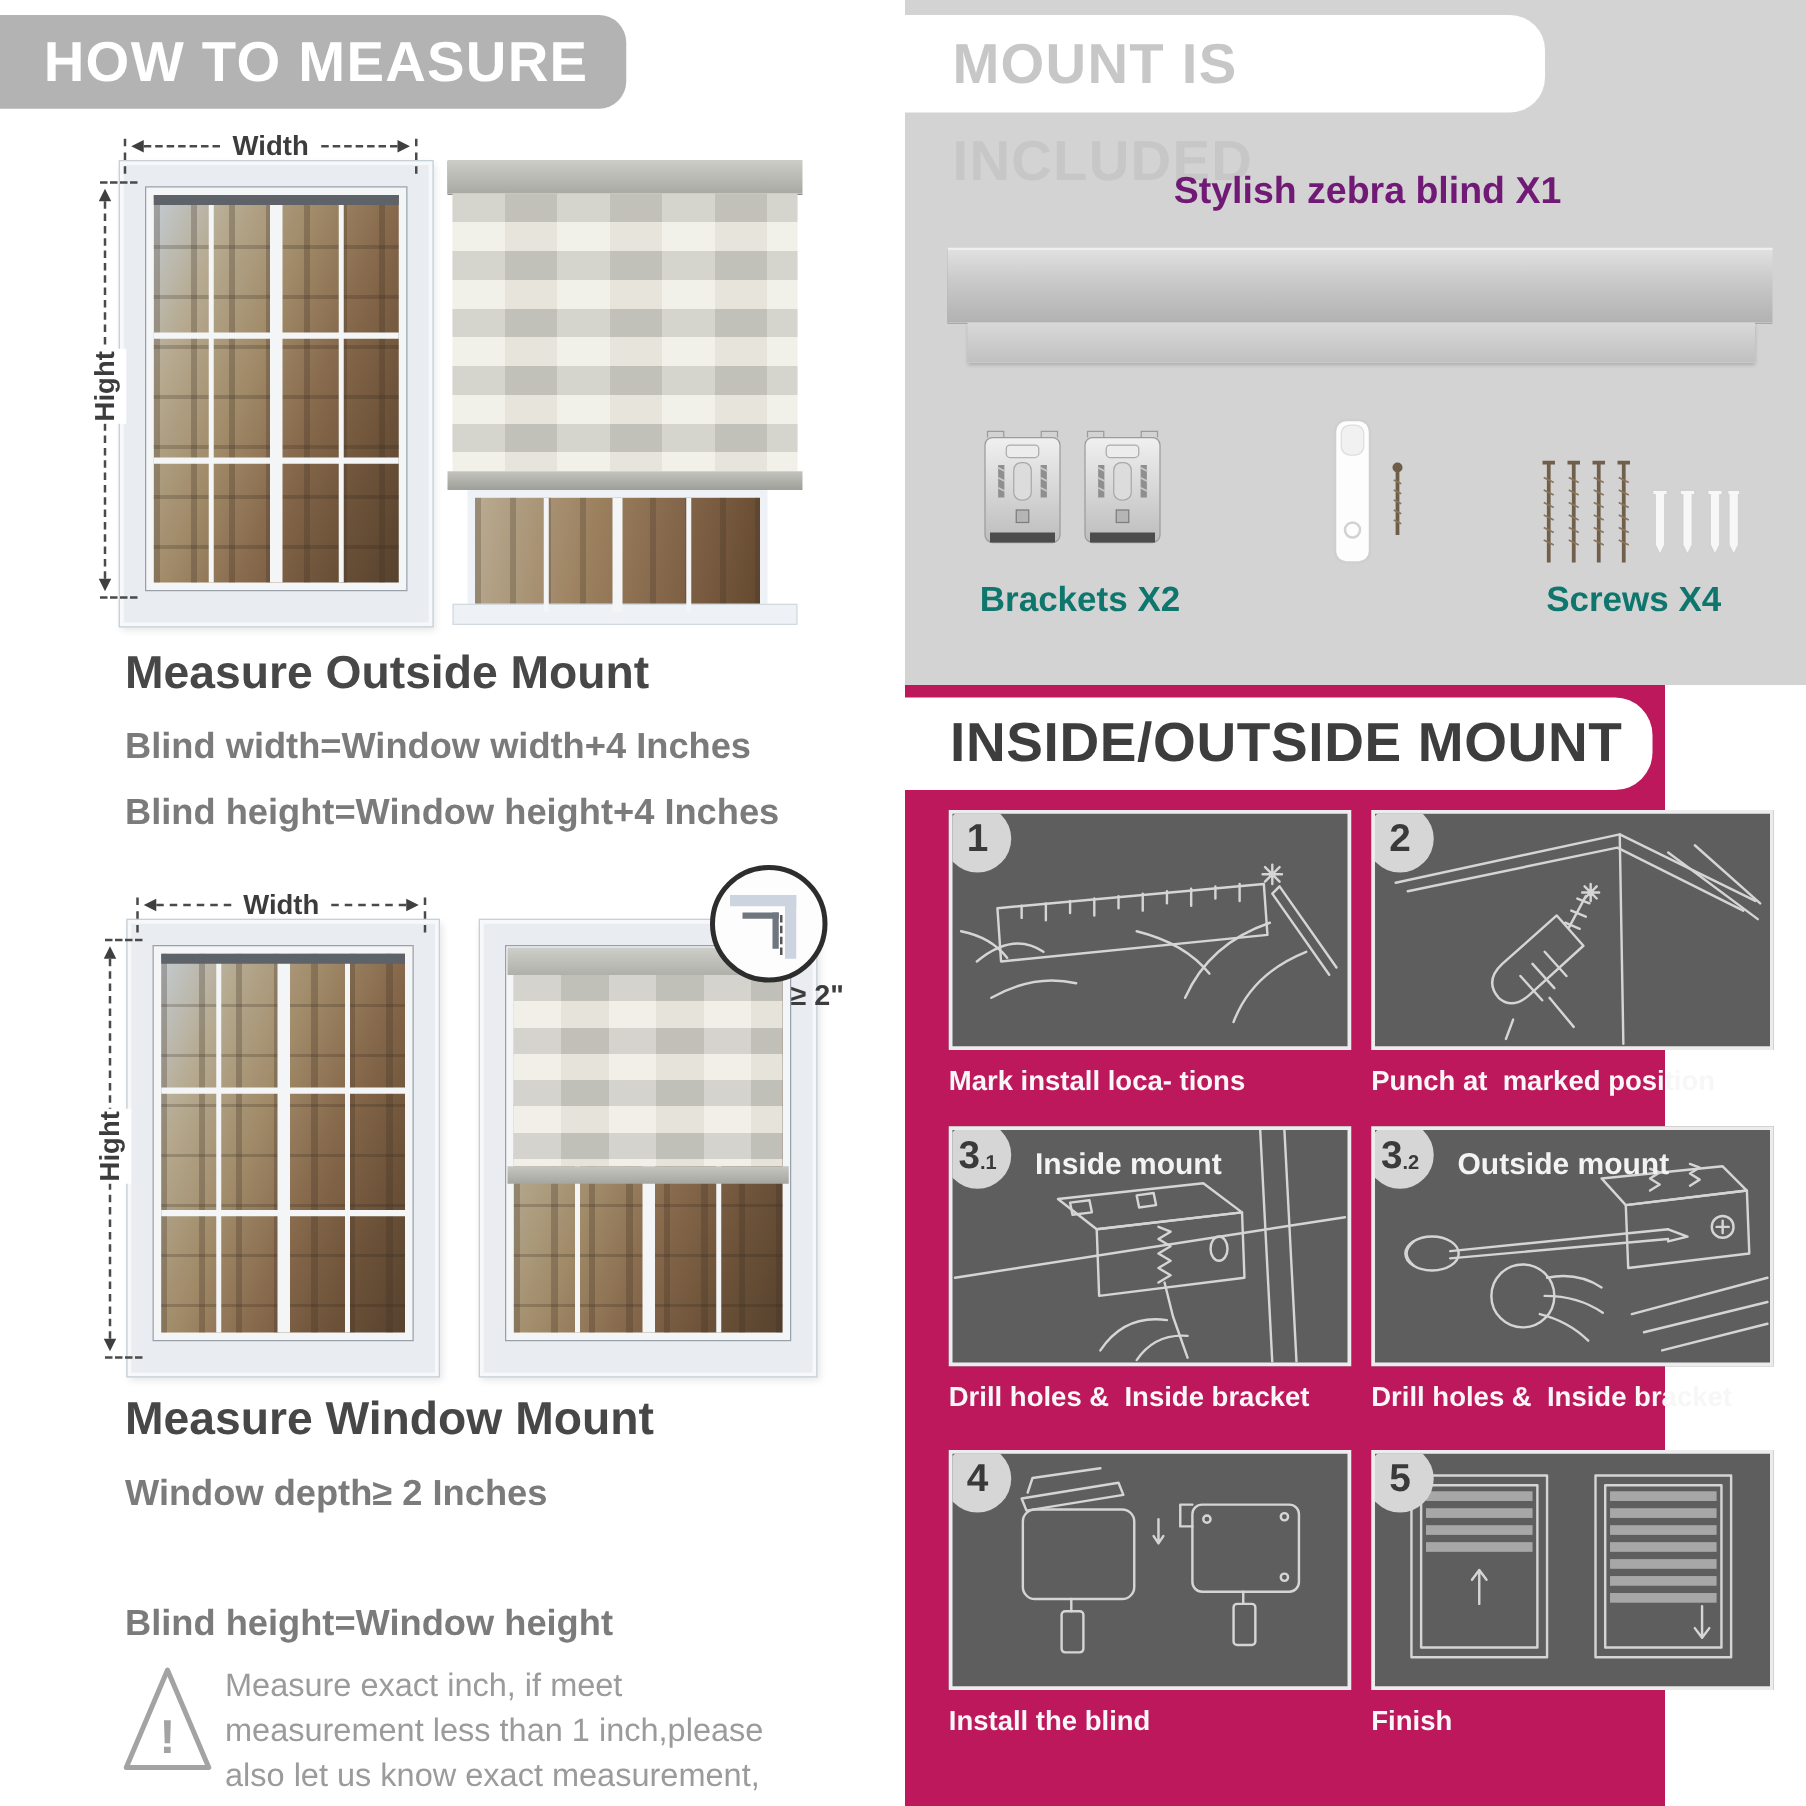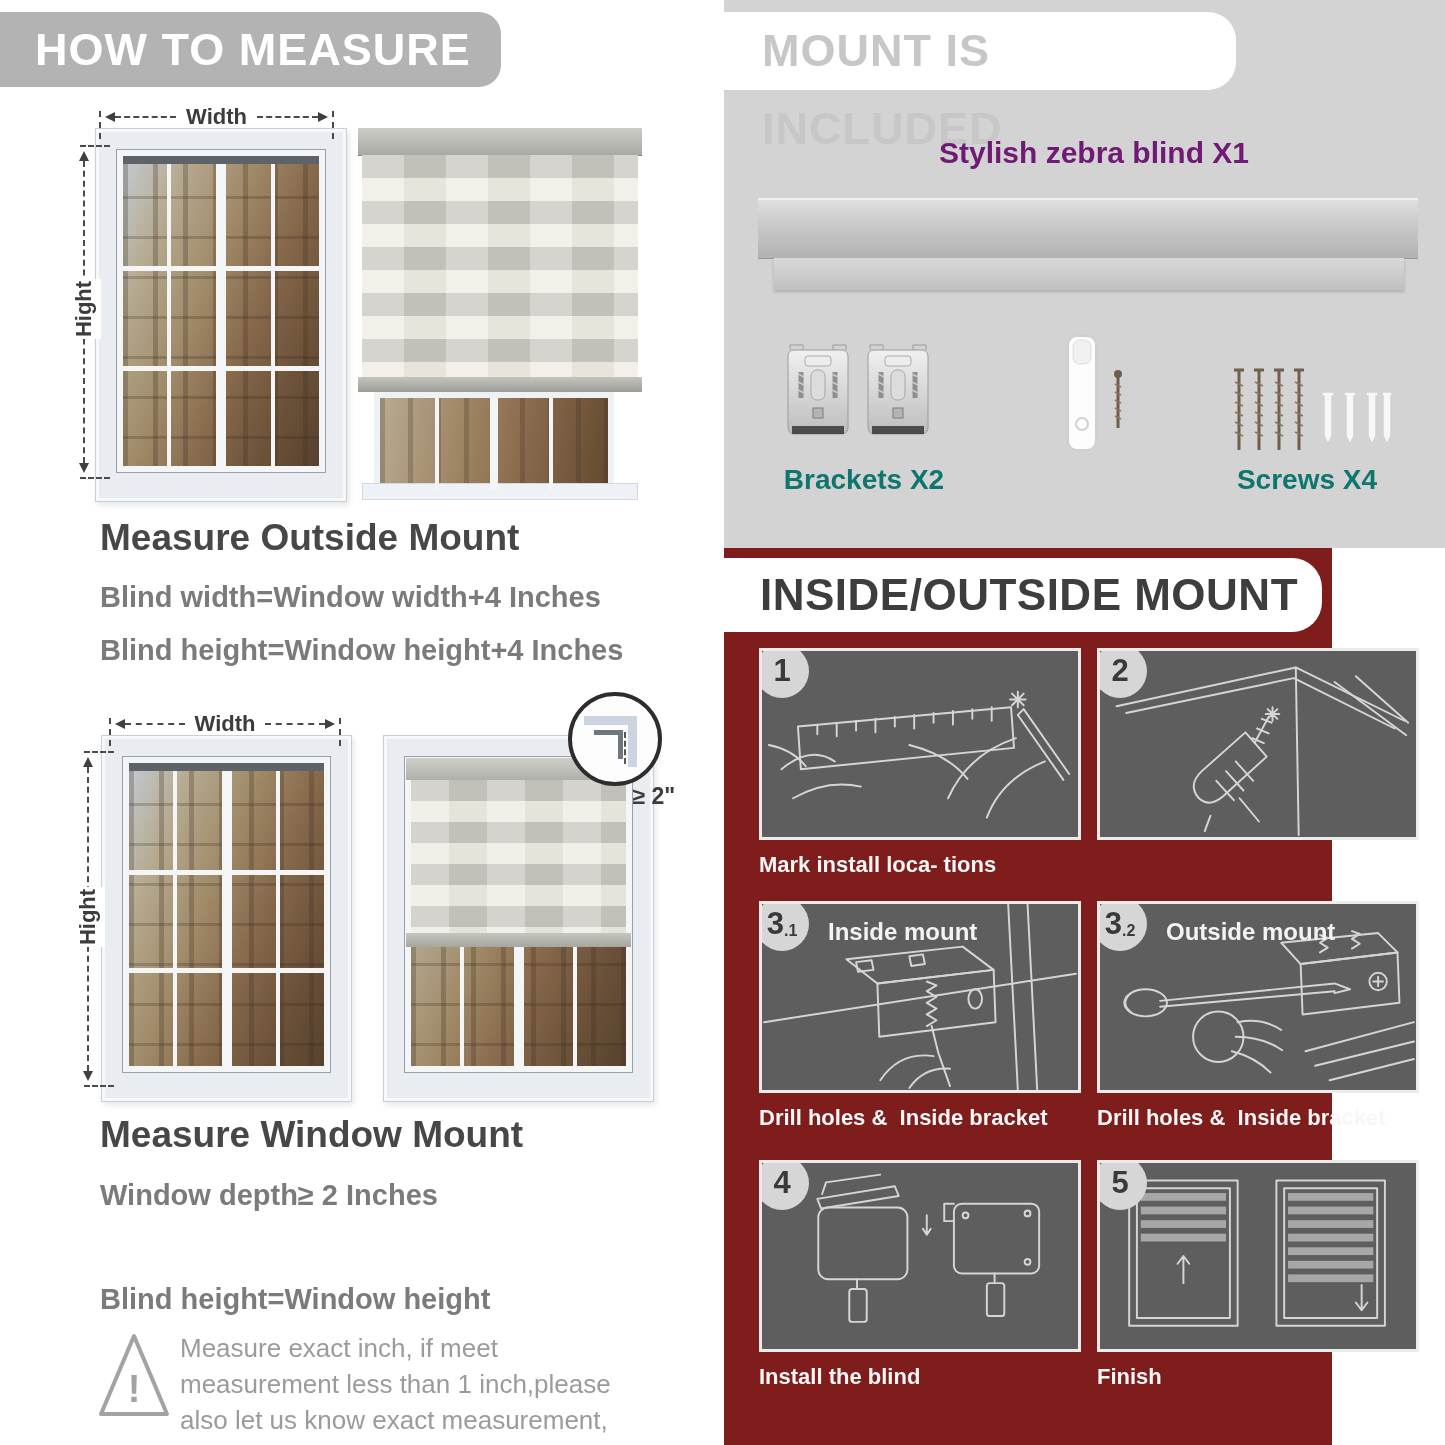--- a/index.html
+++ b/index.html
@@ -88,21 +88,21 @@
   .blind-label{position:absolute;left:180px;top:136px;width:380px;text-align:center;
                font-size:30px;font-weight:bold;color:#701a75;}
   .rail1{position:absolute;left:34px;top:198px;width:660px;height:60px;
          background:linear-gradient(180deg,#e2e2e2 0%,#c9c9c9 45%,#b2b2b2 100%);
          box-shadow:0 1px 0 #9a9a9a, inset 0 2px 0 #efefef;}
   .rail2{position:absolute;left:50px;top:258px;width:630px;height:32px;
          background:linear-gradient(180deg,#d9d9d9,#c0c0c0);box-shadow:0 2px 3px rgba(0,0,0,.18);}
   .item-label{position:absolute;top:464px;font-size:28px;font-weight:bold;color:#0f766e;text-align:center;}
 
   
-  .rbot{position:absolute;left:724px;top:548px;width:608px;height:897px;background:#7f1d1d;}
+  .rbot{position:absolute;left:724px;top:548px;width:608px;height:897px;background:#be185d;}
   .rbot-header{position:absolute;left:0;top:10px;width:598px;height:74px;background:#ffffff;
                border-radius:0 30px 30px 0;color:#3d3d3d;font-size:44px;font-weight:bold;
                line-height:74px;padding-left:36px;letter-spacing:.5px;box-sizing:border-box;}
   .step{position:absolute;width:322px;}
   .panel{position:relative;height:192px;border:3px solid #ececec;background:#5e5e5e;overflow:hidden;box-sizing:border-box;}
   .panel svg{position:absolute;left:0;top:0;width:100%;height:100%;}
   .badge{position:absolute;top:-7px;left:-7px;width:54px;height:54px;border-radius:50%;background:#d6d6d6;
          display:flex;align-items:center;justify-content:center;color:#3a3a3a;font-weight:bold;z-index:5;}
   .bnum{font-size:31px;}
   .bsub{font-size:16px;margin-top:14px;}
@@ -332,20 +332,21 @@
             <path d="M176 58 v14 M169 65 h14 M171 60 l10 10 M181 60 l-10 10"></path>
             <path d="M112 170 l-6 16 M142 152 l20 24"></path>
           </g>
         </svg>
         <div class="badge">
             <span class="bnum">2</span>
             <span class="bsub"></span>
           </div>
         <div class="ptitle"></div>
       </div>
+      <div class="caption">Punch at  marked position</div>
     </div>
 
     <div class="step" style="left:35px;top:353px">
       <div class="panel">
         <svg viewBox="0 0 322 192">
           <g class="art">
             <path d="M0 122 L322 72 M252 0 L262 192 M272 0 L282 192"></path>
             <path d="M85 57 L205 44 L237 68 L117 82 Z"></path>
             <path d="M117 82 L237 68 L239 122 L119 137 Z"></path>
             <path d="M150 54 l14 -2 2 10 -14 2 Z M95 60 l16 -2 2 10 -16 2 Z"></path>

